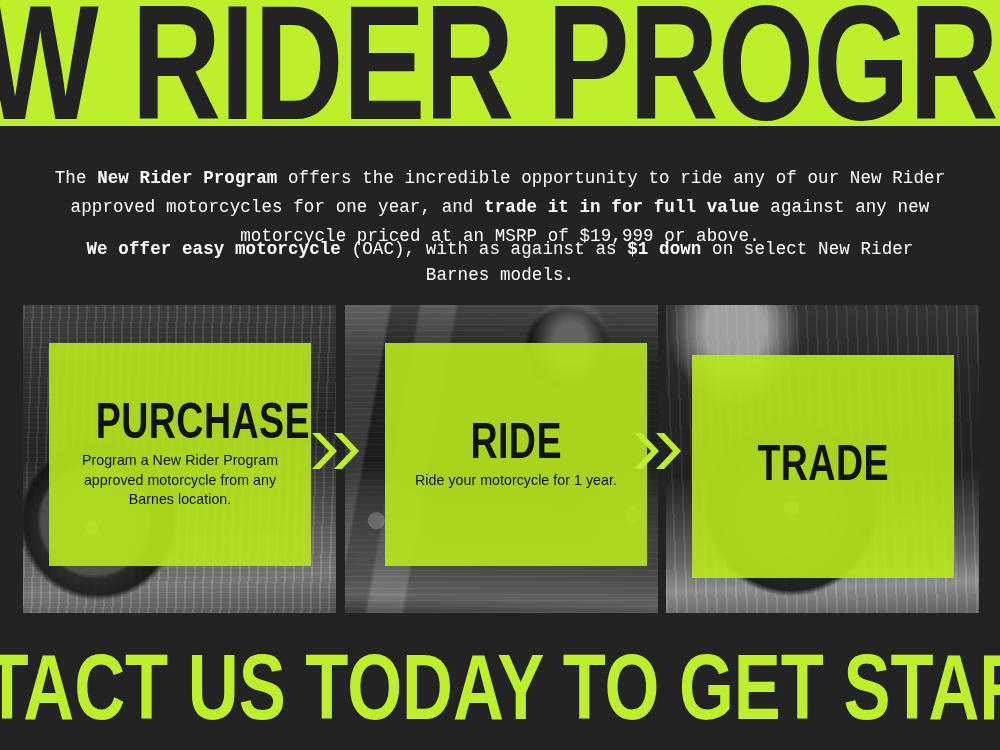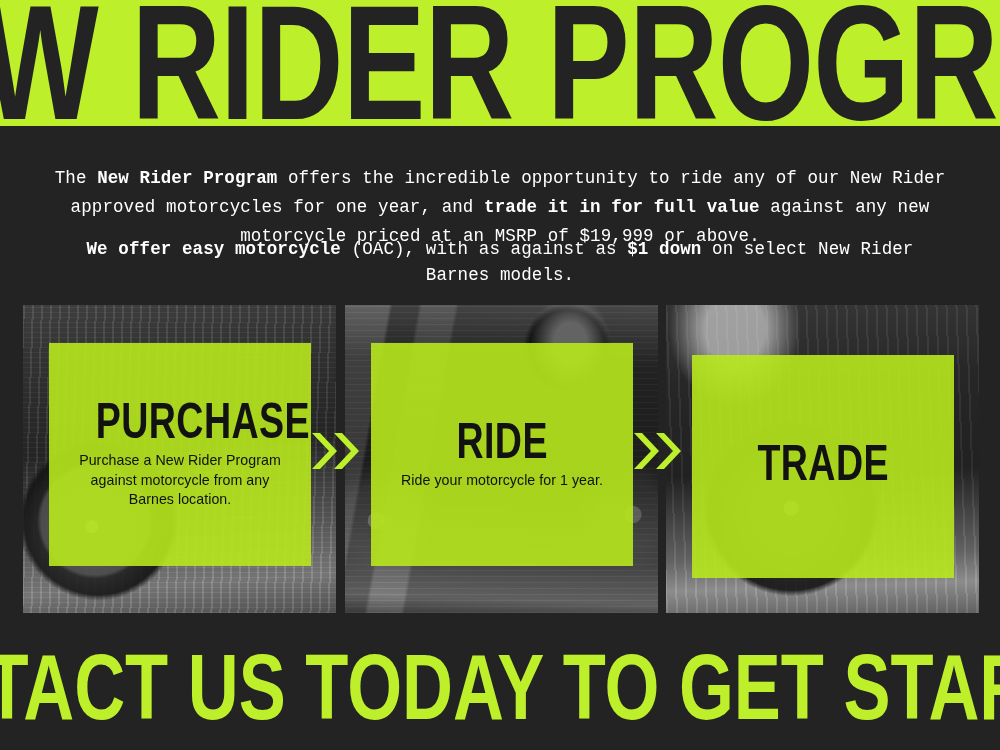--- a/index.html
+++ b/index.html
@@ -110,21 +110,21 @@
     position:absolute;
     background:rgba(183,232,30,.90);
     display:flex;flex-direction:column;
     justify-content:center;
     text-align:center;
     color:#111111;
     padding:0 20px;
     box-sizing:border-box;
   }
   .card-1{left:26px;top:38px;width:262px;height:223px;}
-  .card-2{left:26px;top:38px;width:262px;height:223px;}
+  .card-2{left:40px;top:38px;width:262px;height:223px;}
   .card-3{left:26px;top:38px;width:262px;height:223px;margin-top:12px;}
 
   .card .step-title{
     font-family:"Liberation Sans Narrow","Liberation Sans",sans-serif;
     font-weight:bold;
     font-size:47px;
     line-height:44px;
     letter-spacing:.5px;
     color:#121212;
     margin:0 0 8px 0;
@@ -191,21 +191,21 @@
     <p class="line1"><span>The </span><b>New Rider Program</b><span> offers the incredible opportunity to ride any of our New Rider approved motorcycles for one year, and </span><b>trade it in for full value</b><span> against any new motorcycle priced at an MSRP of $19,999 or above.</span></p>
     <p class="line2"><b>We offer easy motorcycle</b><span> (OAC), with as against as </span><b>$1 down</b><span> on select New Rider Barnes models.</span></p>
   </div>
 
   <div class="panels">
 
     <div class="panel panel-1">
       <div class="photo photo-1"></div>
       <div class="card card-1">
         <div class="step-title"><span>PURCHASE</span></div>
-        <p class="step-desc">Purchase a New Rider Program against motorcycle from any Barnes location.</p>
+        <p class="step-desc">Program a New Rider Program approved motorcycle from any Barnes location.</p>
       </div>
     </div>
 
     <div class="panel panel-2">
       <div class="photo photo-2"></div>
       <div class="card card-2">
         <div class="step-title"><span>RIDE</span></div>
         <p class="step-desc">Ride your motorcycle for 1 year.</p>
       </div>
     </div>

